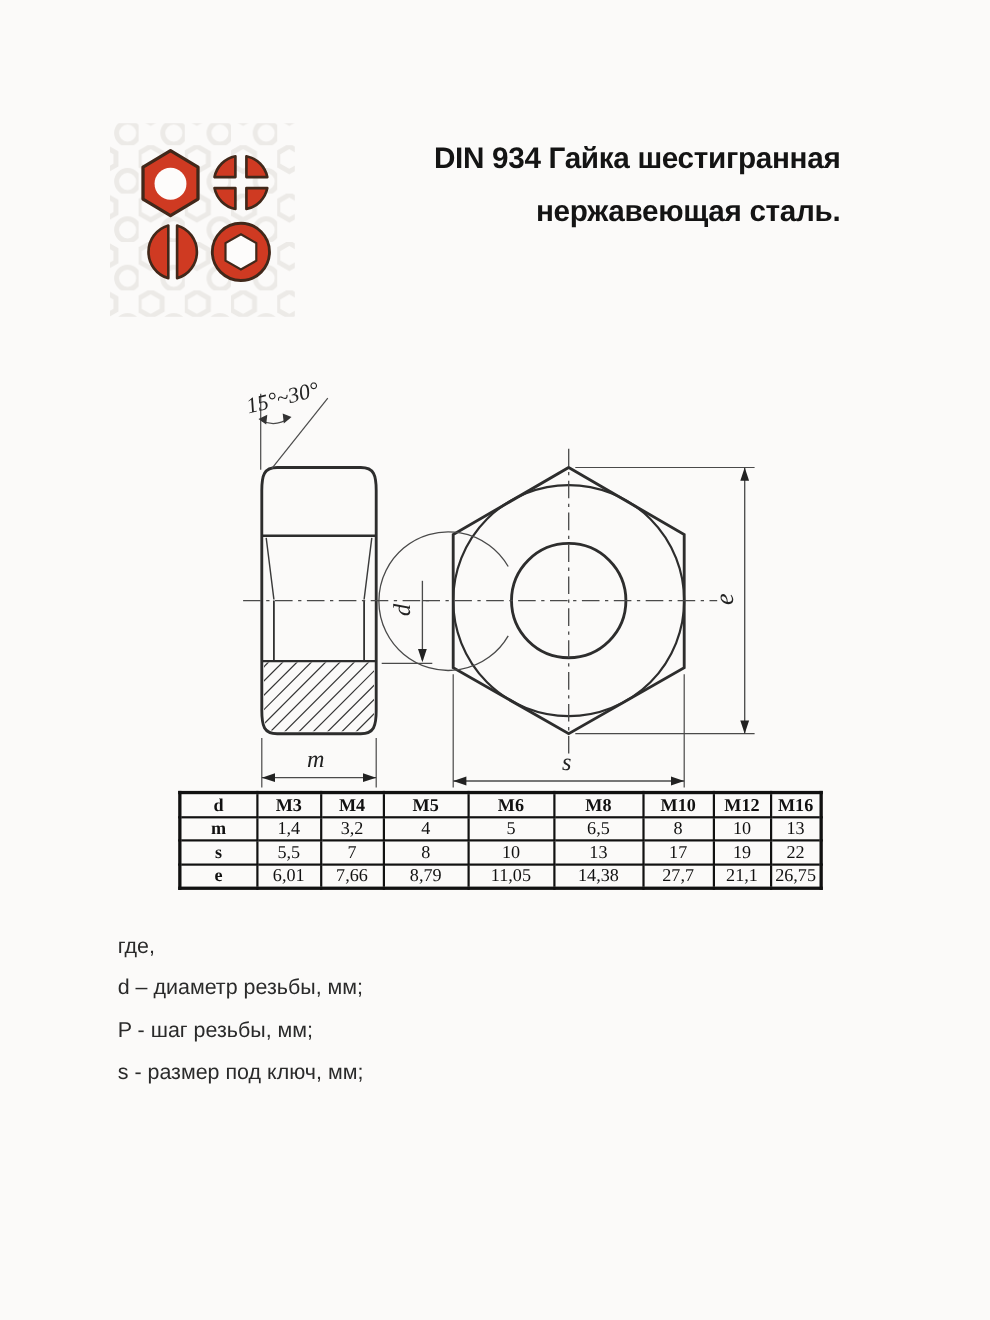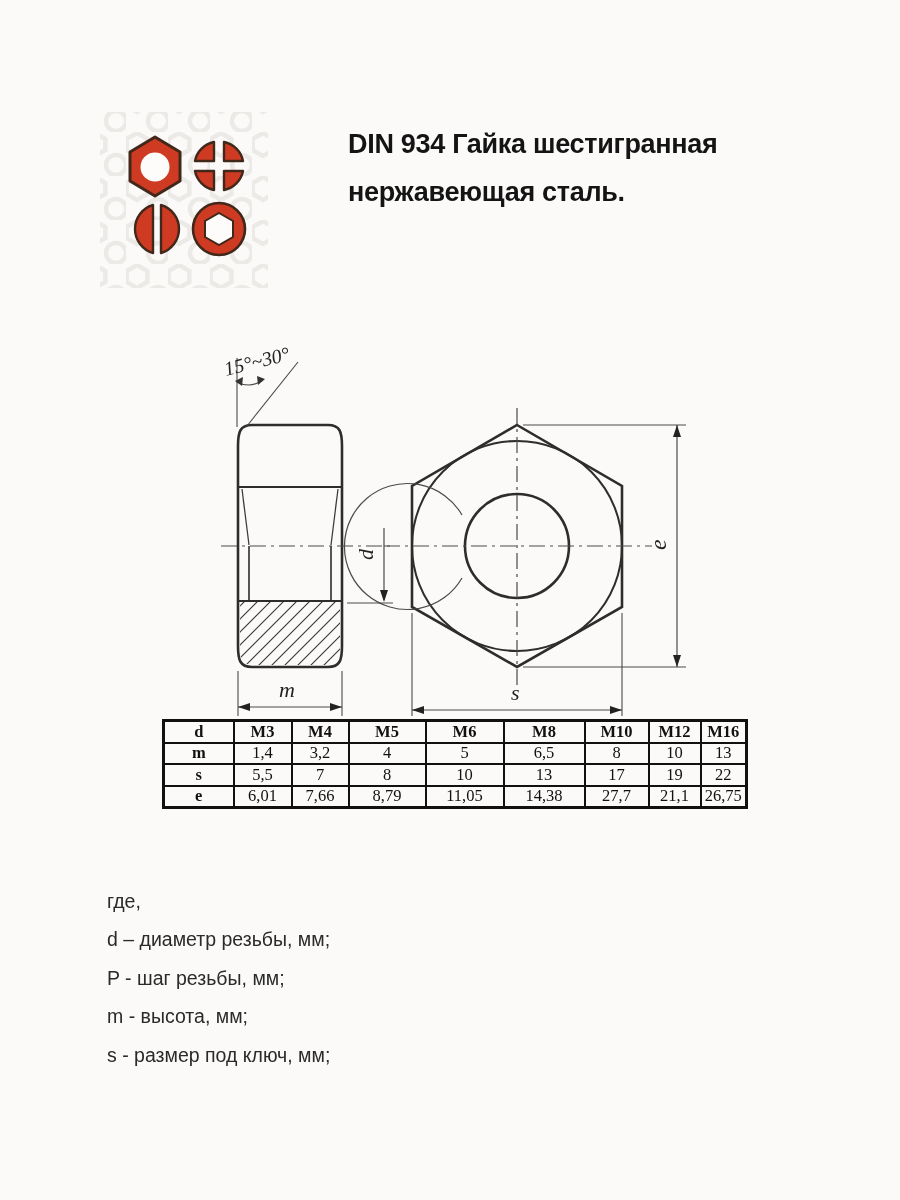--- a/index.html
+++ b/index.html
@@ -3,42 +3,42 @@
 <meta charset="utf-8">
 <style>
   html,body{margin:0;padding:0;}
   body{
     width:900px;height:1200px;position:relative;
     background:#fbfaf9;
     font-family:"Liberation Sans",sans-serif;
     overflow:hidden;
   }
   .page-title{
-    position:absolute;left:348px;top:120px;width:440px;
-    text-align:left;color:#141414;
+    position:absolute;left:324px;top:120px;width:440px;
+    text-align:right;color:#141414;
     font-size:27px;line-height:48px;font-weight:600;letter-spacing:-0.3px;
   }
   .logo-wrap{position:absolute;left:95px;top:105px;}
   .drawing-wrap{position:absolute;left:200px;top:335px;}
   .dim-label{font-family:"Liberation Serif",serif;font-style:italic;font-size:22px;fill:#222;}
   .angle-label{font-family:"Liberation Serif",serif;font-style:italic;font-size:20px;fill:#222;}
   .din-table{
     position:absolute;left:162px;top:719px;width:583px;
     border-collapse:collapse;table-layout:fixed;
     font-family:"Liberation Serif",serif;font-size:16.5px;color:#111;
     border:3px solid #111;
   }
   .din-table td{
     border:2px solid #111;text-align:center;vertical-align:middle;
     height:19.5px;padding:0;line-height:1;
   }
   .din-table td.hd{font-weight:bold;}
   .legend{
     position:absolute;left:107px;top:845px;width:600px;
-    font-size:19.5px;color:#2a2a2a;margin-top:41px;
+    font-size:19.5px;color:#2a2a2a;
   }
   .legend p{margin:0;height:38.4px;line-height:30px;}
 </style>
 </head>
 <body>
 
 <div class="logo-wrap">
   <svg width="185" height="190" viewBox="95 105 185 190">
     <defs>
       <pattern id="fp" width="42" height="44" patternUnits="userSpaceOnUse">
@@ -221,15 +221,14 @@
         <td>26,75</td>
       </tr>
     </tbody>
 </table>
 
 <div class="legend">
   <p>где,</p>
 
 <p>d – диаметр резьбы, мм;</p>
     <p>P - шаг резьбы, мм;</p>
-    <p>m - высота, мм;</p>
     <p>s - размер под ключ, мм;</p>
   </div>
 
 </body></html>

